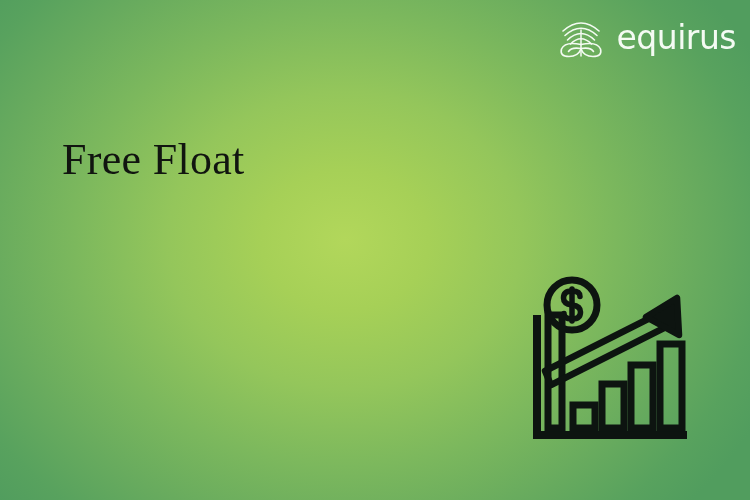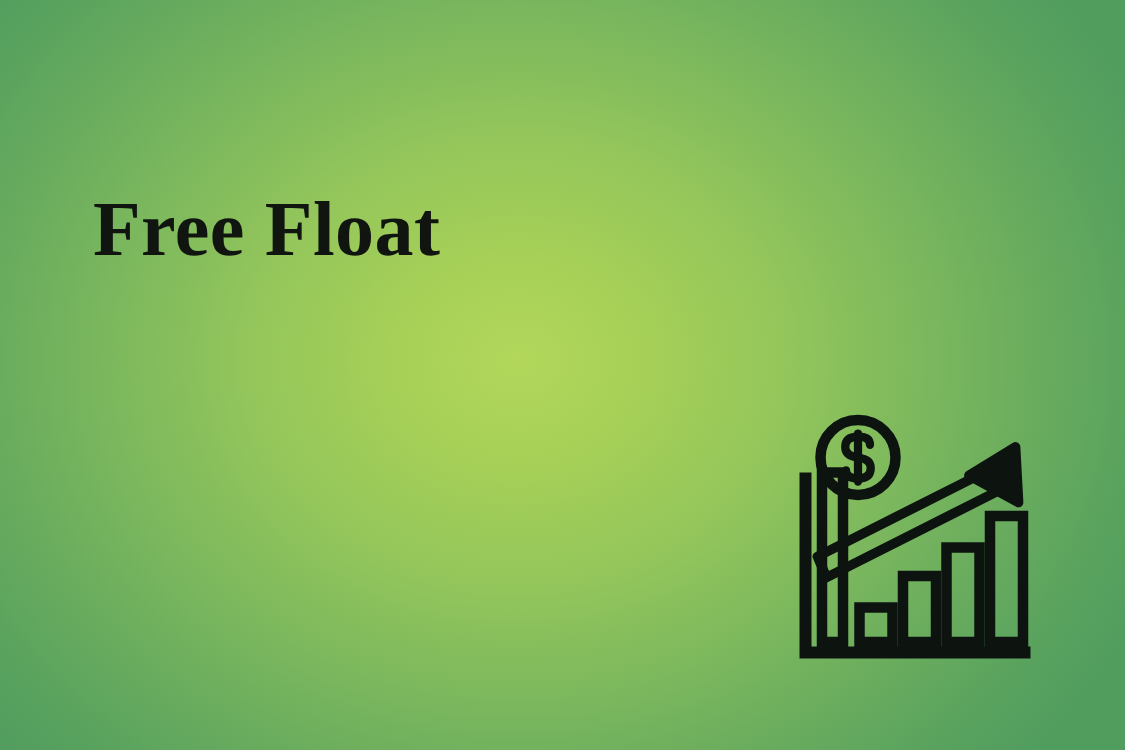--- a/index.html
+++ b/index.html
@@ -51,24 +51,24 @@
     font-weight: 400;
     letter-spacing: -0.5px;
     line-height: 1;
     padding-bottom: 2px;
   }
 
   
   #title {
     position: absolute;
     left: 62px;
-    top: 92px;
+    top: 108px;
     font-family: "Liberation Serif", "DejaVu Serif", serif;
-    font-size: 52px;
-    font-weight: 700;
+    font-size: 44px;
+    font-weight: 400;
     color: #111510;
     letter-spacing: 0.3px;
     line-height: 1.05;
   }
 
   
   #body-copy {
     position: absolute;
     left: 100px;
     top: 190px;
@@ -89,20 +89,39 @@
     width: 166px;
     height: 172px;
   }
   #growth-icon svg { display: block; width: 100%; height: 100%; }
 </style>
 </head>
 <body>
 
 <div id="card">
 
+  <div id="logo">
+    <span>
+      <svg id="logo-mark" viewBox="0 0 52 44" fill="none" stroke="#f4fbf3" stroke-width="1.6" stroke-linecap="round">
+
+        <path d="M8 15 Q26 -1 44 15"></path>
+        <path d="M10 19.5 Q26 5 42 19.5"></path>
+        <path d="M12.5 24 Q26 11 39.5 24"></path>
+        <path d="M15.5 28 Q26 17.5 36.5 28"></path>
+
+        <path d="M26 14 L26 40" stroke-width="1.5"></path>
+
+        <path d="M26 28.5 Q10 25 6.5 33 Q4.5 40.5 14 40.5 Q23 40.5 26 33"></path>
+        <path d="M26 28.5 Q42 25 45.5 33 Q47.5 40.5 38 40.5 Q29 40.5 26 33"></path>
+        <path d="M26 32.5 Q16 31 13.5 35.5"></path>
+        <path d="M26 32.5 Q36 31 38.5 35.5"></path>
+      </svg>
+    </span>
+    <span id="logo-word">equirus</span>
+  </div>
 
   <h1 id="title">Free Float</h1>
 
 
   <div id="growth-icon">
     <svg viewBox="0 0 166 172" fill="none" stroke="#0d1410" stroke-width="7" stroke-linejoin="miter" stroke-linecap="butt">
 
       <g>
         <circle cx="45" cy="33" r="25" stroke-width="7"></circle>
         <path d="M45 17 L45 49" stroke-width="5.5" stroke-linecap="round"></path>

